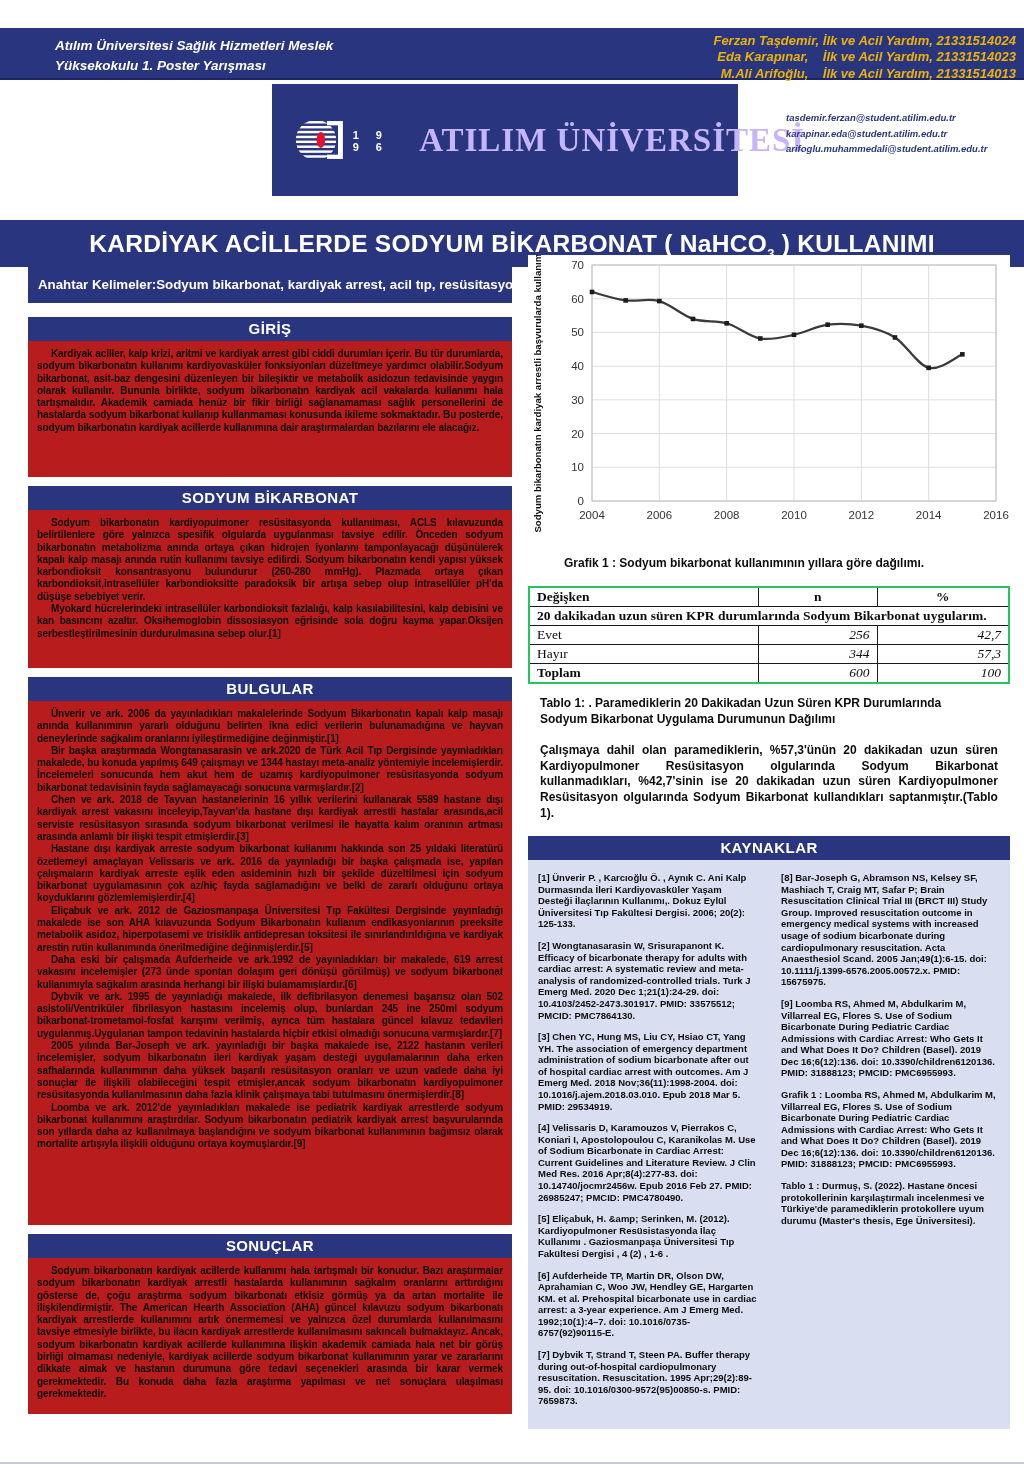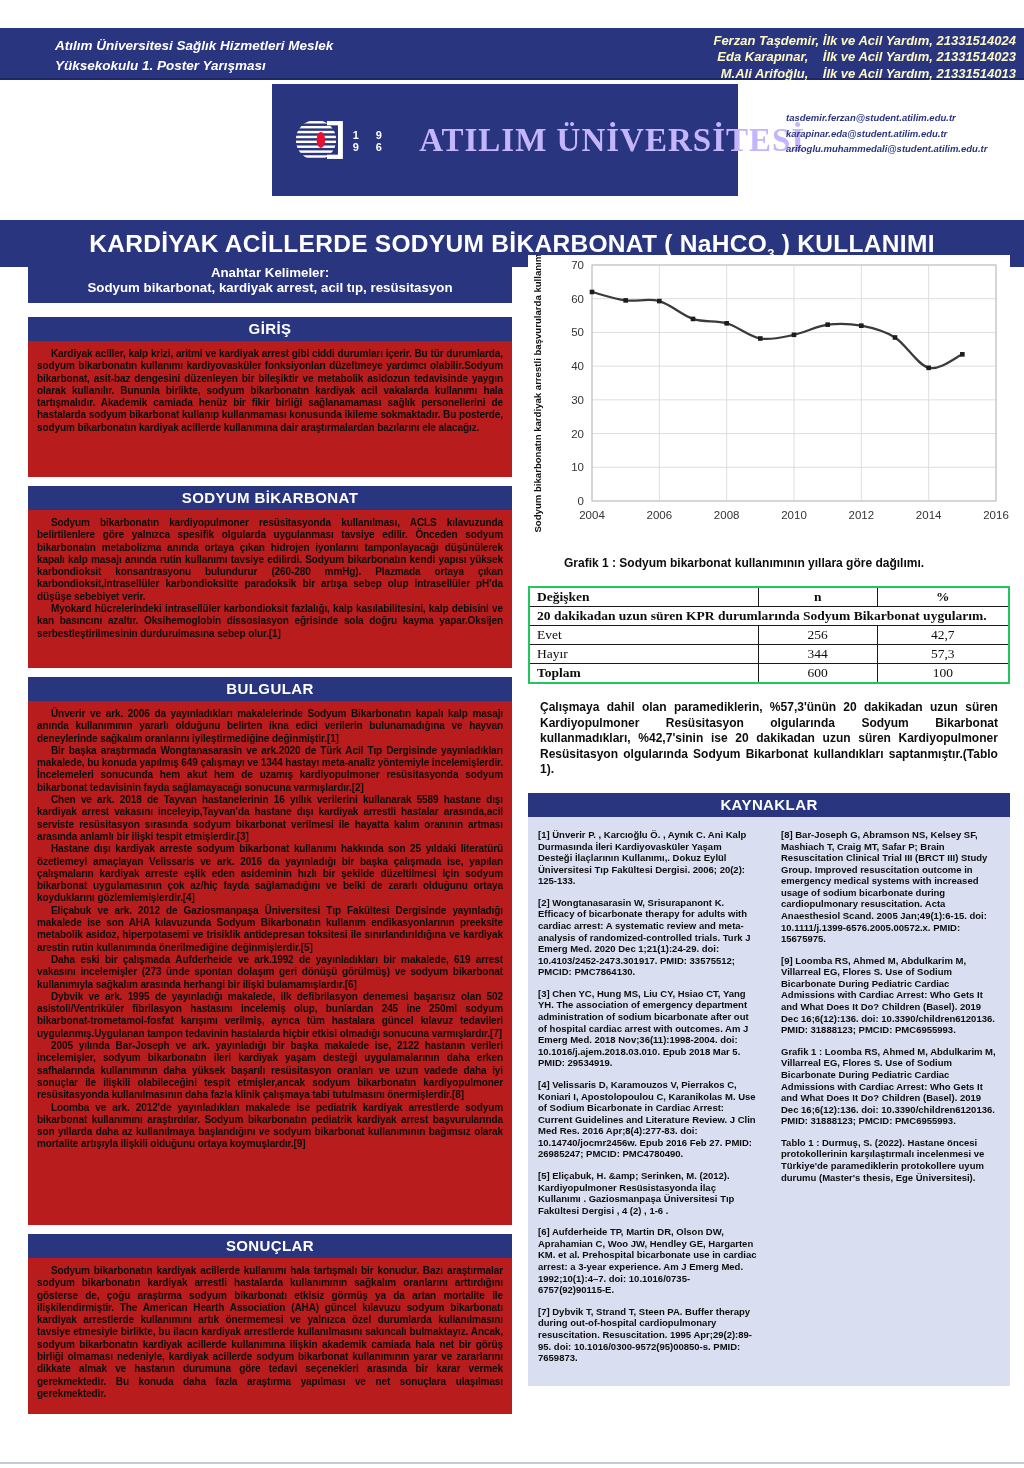--- a/index.html
+++ b/index.html
@@ -10,21 +10,21 @@
     color:#0d0d0d;
   }
   
   .top-band {
     position:absolute; left:0; top:28px; width:1024px; height:52px;
     background:#2a3580; box-sizing:border-box;
     display:flex; justify-content:space-between;
     padding:5px 8px 4px 55px; border-bottom:2px solid #1d2666;
   }
   .event-block { color:#fff; font-style:italic; font-weight:bold; font-size:13.5px; line-height:1.5; padding-top:3px; }
-  .authors-block { color:#fef9c3; font-style:italic; font-weight:bold; font-size:13px; line-height:1.25; text-align:right; }
+  .authors-block { color:#eab308; font-style:italic; font-weight:bold; font-size:13px; line-height:1.25; text-align:right; }
   .authors-block div { white-space:pre; }
   
   .logo-box {
     position:absolute; left:272px; top:84px; width:466px; height:112px;
     background:#2a3580; display:flex; align-items:center; padding-left:22px; box-sizing:border-box;
   }
   .logo-glyph { display:flex; flex-direction:row; align-items:center; }
   .logo-year { color:#fff; font-size:11px; letter-spacing:7px; margin-top:2px; font-weight:bold; }
   .uni-name {
     color:#c4b5fd; font-family:"Liberation Serif", serif; font-size:33px; font-weight:bold;
@@ -41,21 +41,21 @@
     font-size:24.5px; font-weight:bold; line-height:47px; letter-spacing:0.3px;
   }
   .title-band sub { font-size:13px; }
   
   .left-col  { position:absolute; left:28px;  top:265px; width:484px; height:1200px; overflow:hidden; }
   .right-col { position:absolute; left:528px; top:255px; width:482px; height:1210px; overflow:hidden; }
   
   .keywords {
     height:38px; background:#2a3580; color:#fff;
     display:flex; align-items:center; padding:0 10px; box-sizing:border-box;
-    font-size:13.3px; font-weight:bold; margin-bottom:14px; white-space:nowrap;flex-direction:column;
+    font-size:13.3px; font-weight:bold; margin-bottom:14px; white-space:nowrap;
   }
   
   .sec-header {
     height:24px; background:#2a3580; color:#fff; text-align:center;
     font-size:15px; font-weight:bold; line-height:24px; letter-spacing:0.4px;
   }
   .sec-body {
     background:#b91c1c; padding:7px 9px 6px; box-sizing:border-box;
     font-size:10px; font-weight:bold; line-height:1.23; letter-spacing:-0.1px;
     text-align:justify;
@@ -72,21 +72,21 @@
   
   .table-wrap { margin-top:16px; }
   table.data-table {
     width:100%; border-collapse:collapse; font-family:"Liberation Serif", serif;
     font-size:13.5px; border:2px solid #22c55e;
   }
   table.data-table th, table.data-table td { border:1px solid #1a1a1a; padding:1px 7px; }
   table.data-table th { text-align:center; font-weight:bold; }
   table.data-table th:first-child { text-align:left; }
   td.group-row { font-weight:bold; text-align:left; }
-  td.num { text-align:center; }
+  td.num { text-align:right;font-style:italic; }
   tr.total-row td:first-child { font-weight:bold; }
   .table-caption { font-size:12px; font-weight:bold; margin:12px 0 0 12px; width:88%; line-height:1.3; }
   .table-note { font-size:12px; font-weight:bold; margin:16px 0 0 12px; width:95%; line-height:1.3; text-align:justify; }
   
   .kaynaklar { margin-top:15px; }
   .kaynaklar-body {
     background:#d9def0; padding:12px 10px; display:flex; gap:24px;
     min-height:556px; box-sizing:border-box;
     font-size:9.5px; font-weight:bold; line-height:1.22;
   }
@@ -267,20 +267,21 @@
             <td class="num">344</td>
             <td class="num">57,3</td>
           </tr>
           <tr class="total-row">
             <td>Toplam</td>
             <td class="num">600</td>
             <td class="num">100</td>
           </tr>
         </tbody>
     </table>
+    <div class="table-caption">Tablo 1: . Paramediklerin 20 Dakikadan Uzun Süren KPR Durumlarında Sodyum Bikarbonat Uygulama Durumunun Dağılımı</div>
     <div class="table-note">Çalışmaya dahil olan paramediklerin, %57,3'ünün 20 dakikadan uzun süren Kardiyopulmoner Resüsitasyon olgularında Sodyum Bikarbonat kullanmadıkları, %42,7'sinin ise 20 dakikadan uzun süren Kardiyopulmoner Resüsitasyon olgularında Sodyum Bikarbonat kullandıkları saptanmıştır.(Tablo 1).</div>
   </div>
 
   <div class="kaynaklar">
     <div class="sec-header">KAYNAKLAR</div>
     <div class="kaynaklar-body">
       <div class="ref-col">
           <p>[1] Ünverir P. , Karcıoğlu Ö. , Aynık C. Ani Kalp Durmasında İleri Kardiyovasküler Yaşam Desteği İlaçlarının Kullanımı,. Dokuz Eylül Üniversitesi Tıp Fakültesi Dergisi. 2006; 20(2): 125-133.</p>
           <p>[2] Wongtanasarasin W, Srisurapanont K. Efficacy of bicarbonate therapy for adults with cardiac arrest: A systematic review and meta-analysis of randomized-controlled trials. Turk J Emerg Med. 2020 Dec 1;21(1):24-29. doi: 10.4103/2452-2473.301917. PMID: 33575512; PMCID: PMC7864130.</p>
           <p>[3] Chen YC, Hung MS, Liu CY, Hsiao CT, Yang YH. The association of emergency department administration of sodium bicarbonate after out of hospital cardiac arrest with outcomes. Am J Emerg Med. 2018 Nov;36(11):1998-2004. doi: 10.1016/j.ajem.2018.03.010. Epub 2018 Mar 5. PMID: 29534919.</p>

